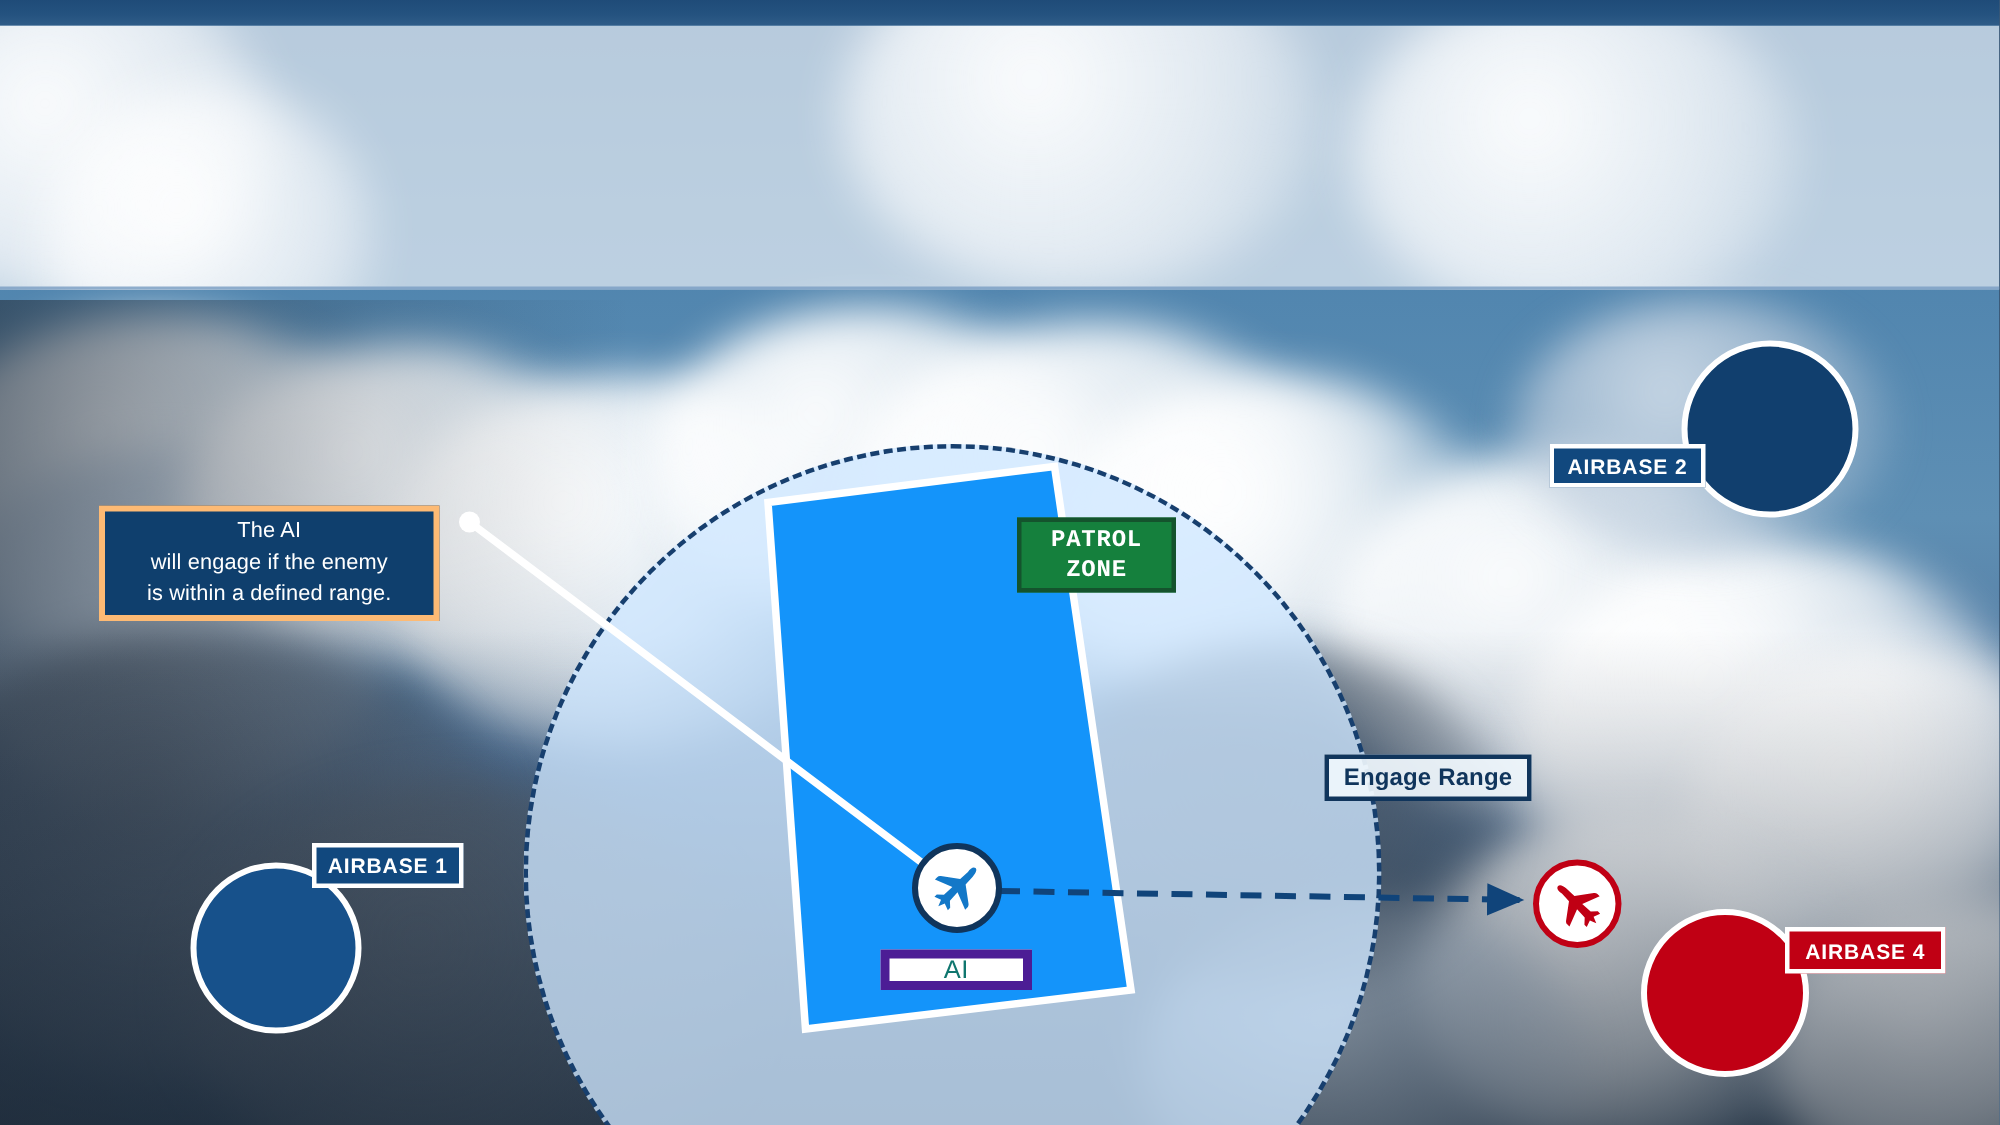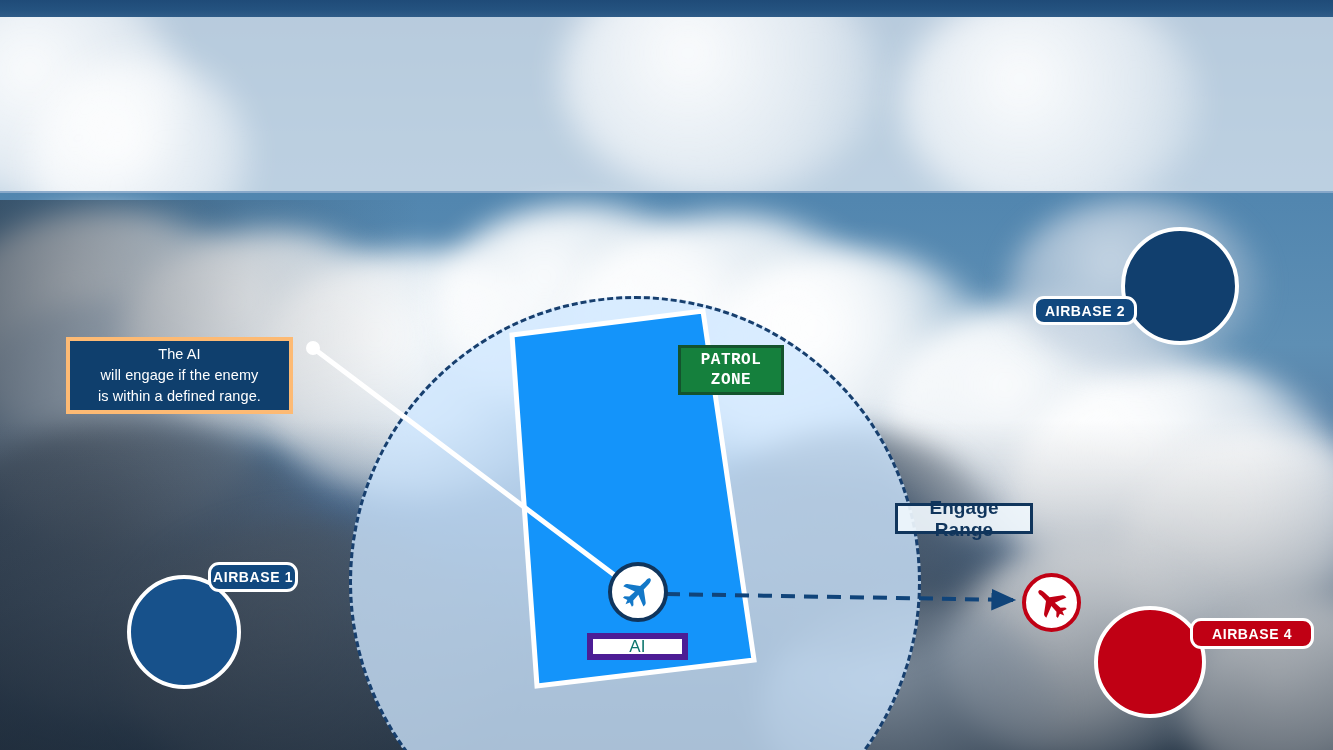--- a/index.html
+++ b/index.html
@@ -160,23 +160,23 @@
     border: 4px solid #fdba74;
     color: #ffffff;
     font-size: 14.5px;
     line-height: 21px;
     display: flex; align-items: center; justify-content: center;
     text-align: center;
     white-space: pre-line;
     letter-spacing: 0.1px;
   }
 
-  .airbase-label { font-size: 14px; letter-spacing: 0.6px; border-radius: 11px; }
+  .airbase-label { font-size: 14px; letter-spacing: 0.6px; }
   .patrol-label  { font-size: 16px; letter-spacing: 0.5px; line-height: 20px; }
-  .engage-label  { font-size: 19px; letter-spacing: 0.1px; font-weight: bold; margin-left: 12px; }
+  .engage-label  { font-size: 16px; letter-spacing: 0.1px; font-weight: bold; }
   .ai-label      { font-size: 17px; letter-spacing: 0.3px; font-weight: normal; }
 
   
   .jet-marker {
     position: absolute;
     border-radius: 50%;
     background: #ffffff;
     box-sizing: border-box;
     display: flex; align-items: center; justify-content: center;
   }
@@ -259,25 +259,25 @@
       <g fill="#c00014" transform="rotate(-45 32 32)">
         <path d="M31 3 c2.6 0 4 3.4 4.3 8.6 l0.5 11.2 16.8 12.4 c1.3 1 1.9 2.2 1.9 3.6 l0 3.4 -18.9 -7.4 0.6 12.1 5.6 5.2 0 3.5 -7.3 -2.6 -2.8 6.9 -2.8 -6.9 -7.3 2.6 0 -3.5 5.6 -5.2 0.6 -12.1 -18.9 7.4 0 -3.4 c0 -1.4 0.6 -2.6 1.9 -3.6 l16.8 -12.4 0.5 -11.2 C27 6.4 28.4 3 31 3 z"></path>
       </g>
     </svg>
   </div>
 
   <div class="callout-box">The AI
 will engage if the enemy
 is within a defined range.</div>
 
-  <div class="label-box label-navy airbase-label" style="left:208px; top:562px; width:90px; height:30px;">AIRBASE 1</div>
+  <div class="label-box label-navy airbase-label" style="left:208px; top:562px; width:101px; height:30px;">AIRBASE 1</div>
 
   <div class="label-box label-navy airbase-label" style="left:1033px; top:296px; width:104px; height:29px;">AIRBASE 2</div>
 
-  <div class="label-box label-red airbase-label" style="left:1190px; top:618px; width:124px; height:31px;">AIRBASE 4</div>
+  <div class="label-box label-red airbase-label" style="left:1190px; top:618px; width:107px; height:31px;">AIRBASE 4</div>
 
   <div class="label-box label-blue patrol-label" style="left:678px; top:345px; width:106px; height:50px;">PATROL
 ZONE</div>
 
   <div class="label-box label-light engage-label" style="left:883px; top:503px; width:138px; height:31px;">Engage Range</div>
 
   <div class="label-box label-white ai-label" style="left:587px; top:633px; width:101px; height:27px;">AI</div>
 
 </div>
 

